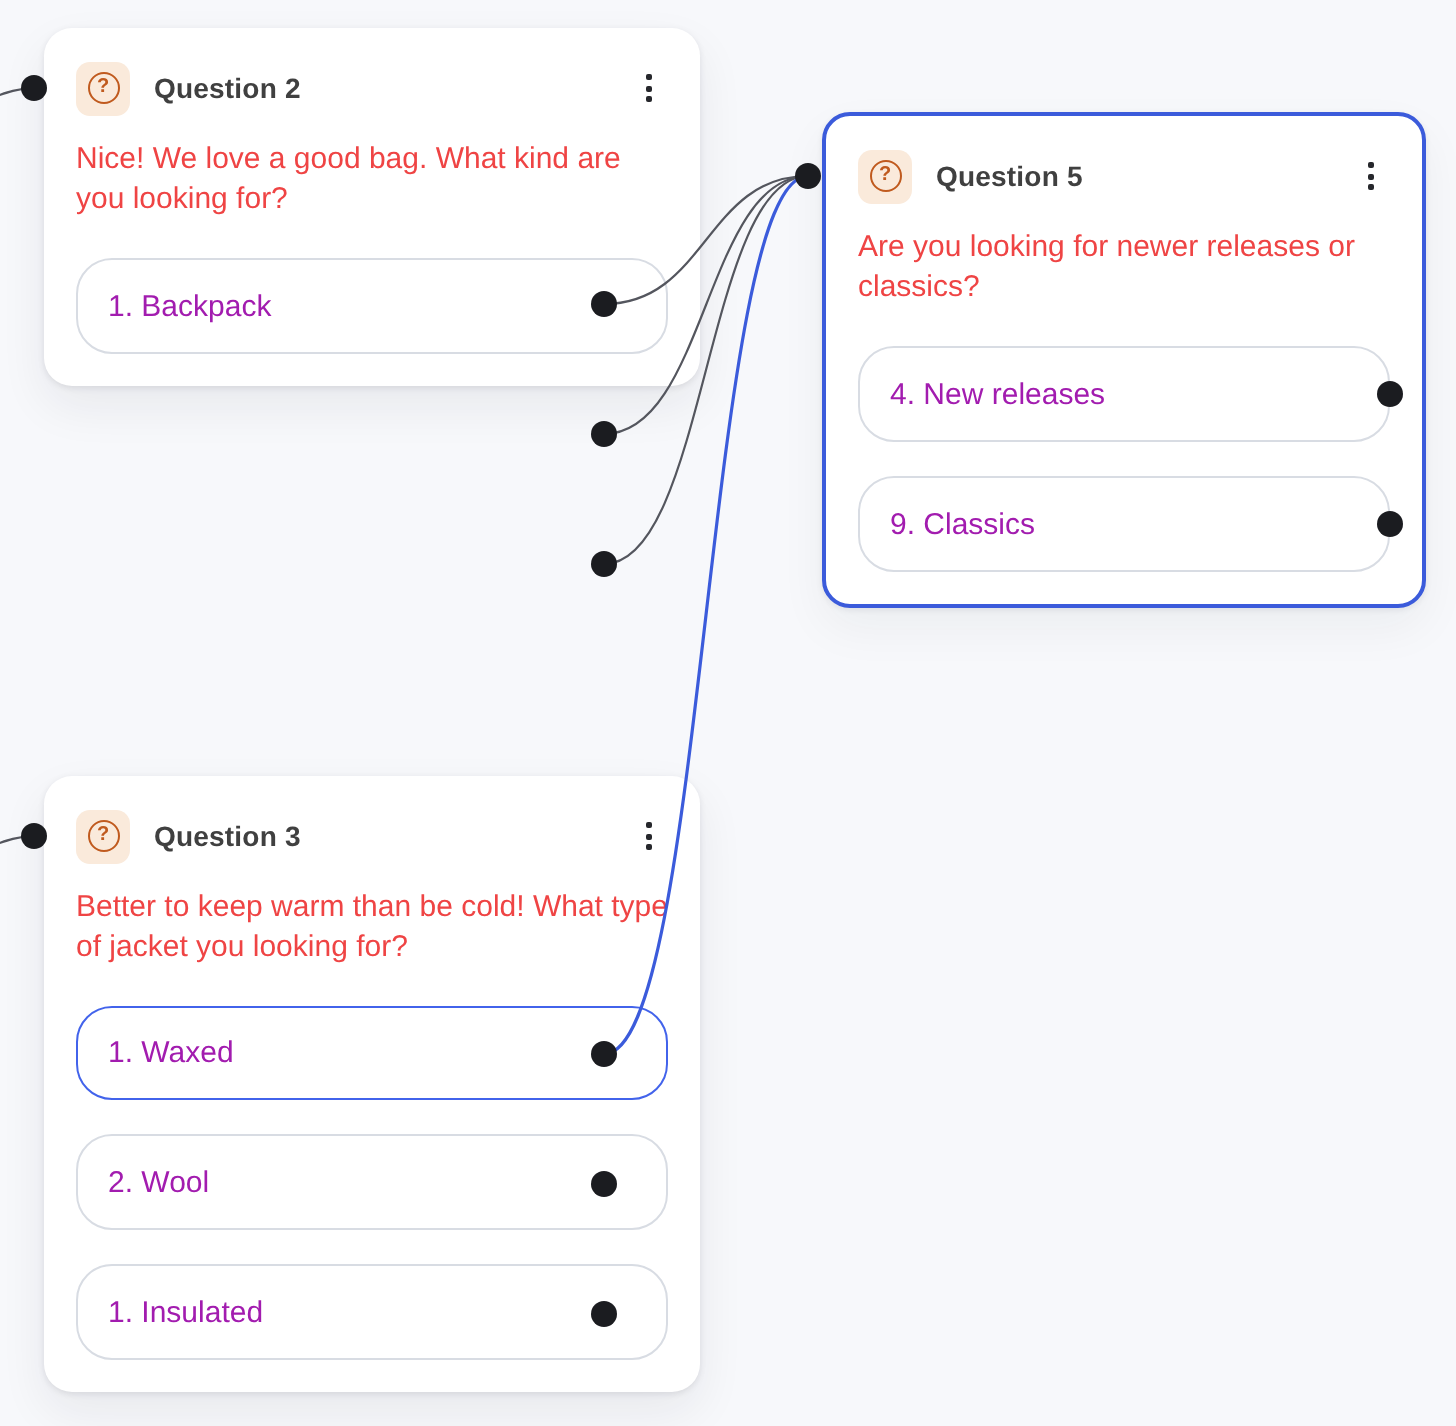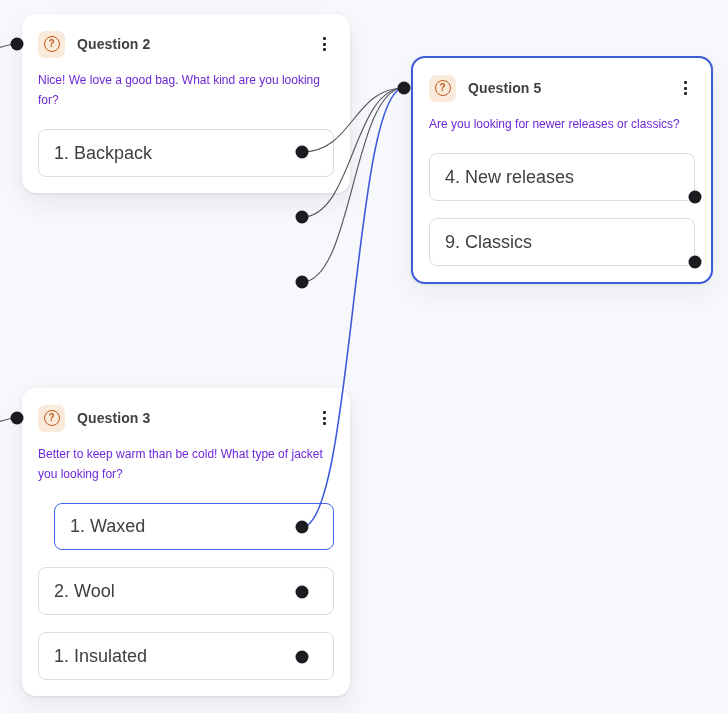--- a/index.html
+++ b/index.html
@@ -32,28 +32,28 @@
     width:14px;height:14px;border:1.6px solid #c05a1e;border-radius:50%;
     color:#c05a1e;font-size:10px;font-weight:700;line-height:1;
     display:flex;align-items:center;justify-content:center;
   }
   .node-title{font-size:14px;font-weight:700;color:#404040;flex:1;letter-spacing:.1px;}
   .kebab{
     width:20px;height:24px;border:0;background:transparent;cursor:pointer;padding:0;
     display:flex;flex-direction:column;align-items:center;justify-content:center;gap:2.5px;
   }
   .kebab i{width:3px;height:3px;background:#26272c;border-radius:1px;display:block;}
-  .node-body{font-size:12px;line-height:20px;color:#6d28d9;margin-bottom:19px;}
+  .node-body{font-size:15px;line-height:20px;color:#ef4444;margin-bottom:19px;}
   .option{
-    height:46px;border:1px solid #d8dce3;border-radius:8px;background:#fff;
+    height:46px;border:1px solid #d8dce3;border-radius:18px;background:#fff;
     display:flex;align-items:center;padding:0 15px;margin-bottom:17px;
-    font-size:18px;color:#404040;cursor:pointer;
+    font-size:15px;color:#a21caf;cursor:pointer;
   }
   .option:last-child{margin-bottom:0;}
-  .option.selected{height:45px;border:1.5px solid #4263eb;margin-left:16px;}
+  .option.selected{height:45px;border:1.5px solid #4263eb;}
   
   svg.edges{position:absolute;left:0;top:0;width:728px;height:713px;z-index:5;pointer-events:none;}
   svg.edges path{fill:none;}
   .edge-gray{stroke:#54565e;stroke-width:1.1px;}
   .edge-blue{stroke:#3b5bdb;stroke-width:1.6px;}
   .handle{fill:#1b1c20;}
 </style>
 </head>
 <body>
 

